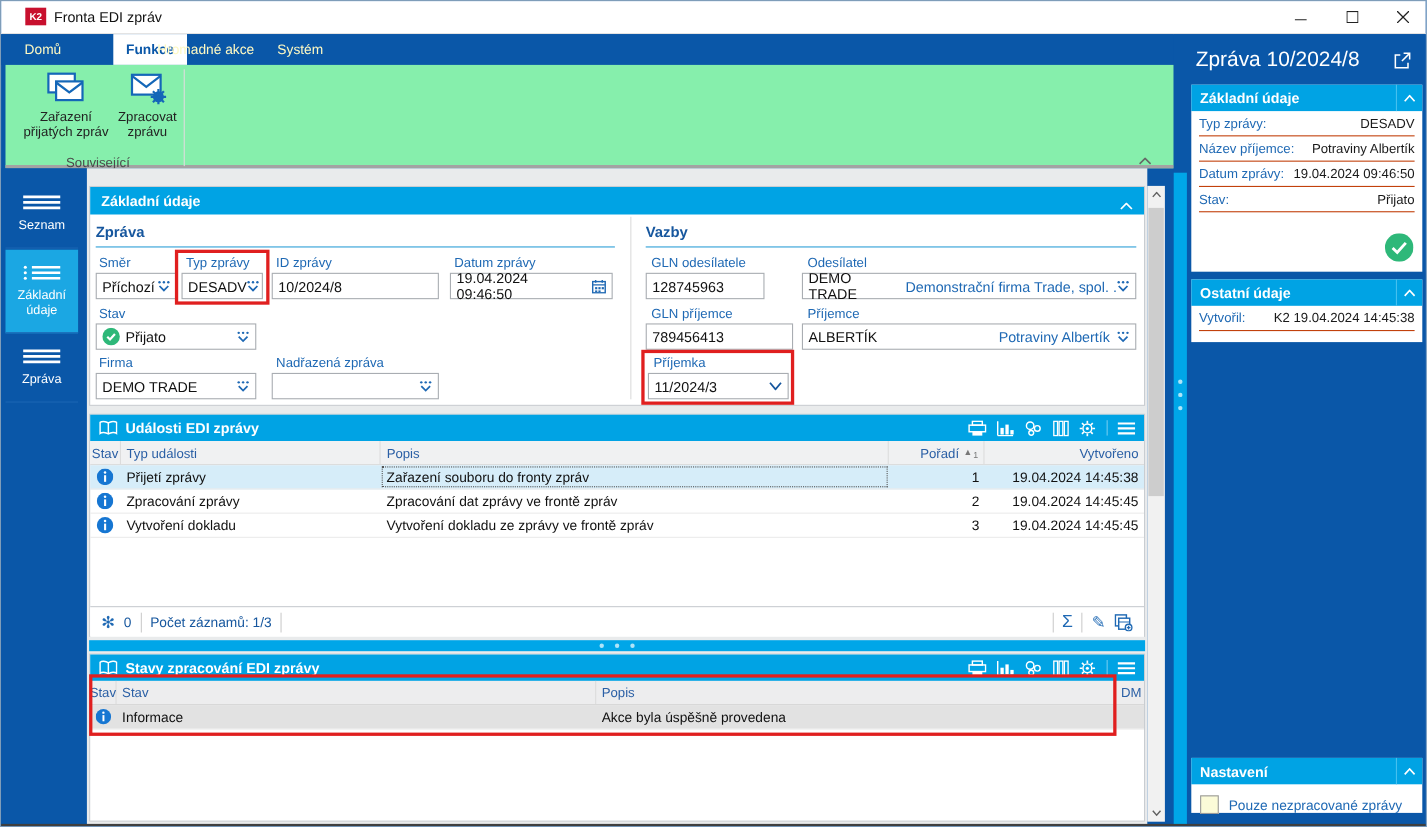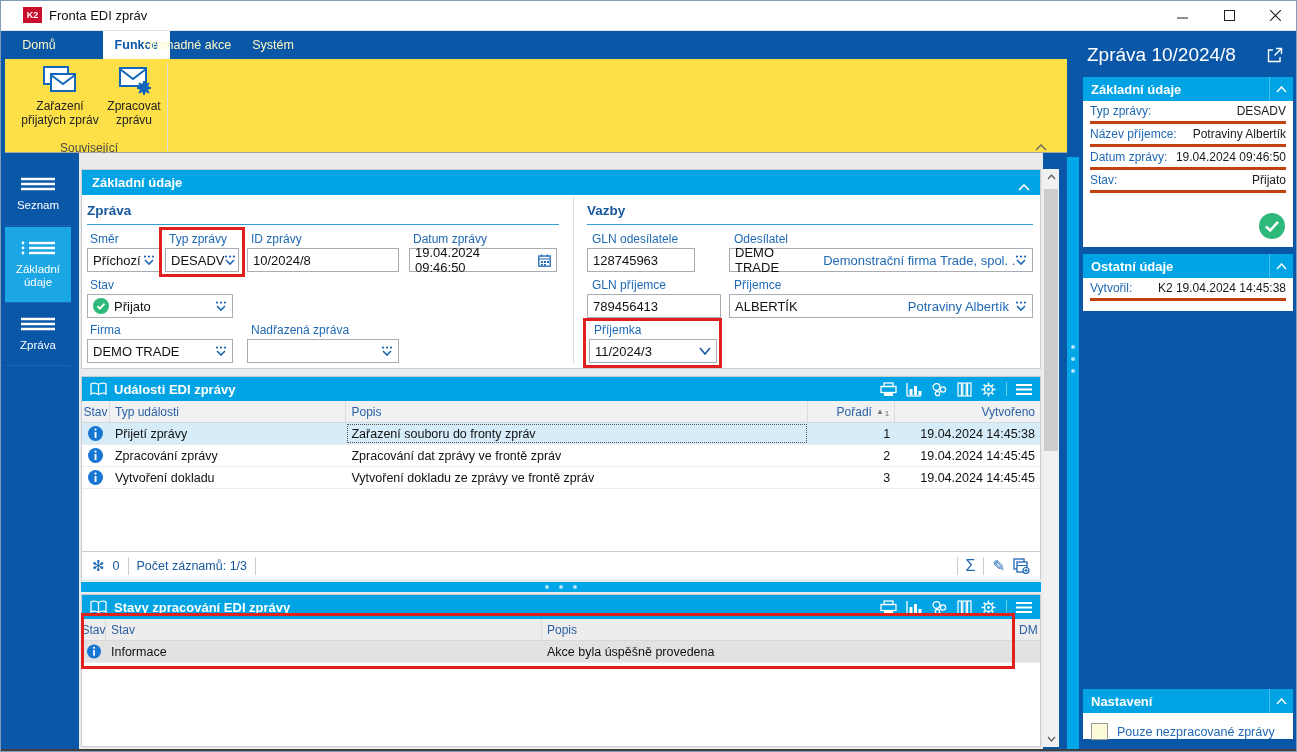--- a/index.html
+++ b/index.html
@@ -14,21 +14,21 @@
   #wintitle { left:48px; top:7px; font-size:13px; color:#111; }
   .winbtn { top:0; width:46px; height:29px; display:flex; align-items:center; justify-content:center; }
 
   
   #tabbar { left:0; top:30px; width:1066px; height:28px; background:#0a57a8; }
   .tab { position:absolute; top:0; height:28px; display:flex; align-items:center; justify-content:center;
          color:#fef9c3; font-size:12.5px; }
   .tab.active { background:#fff; color:#0a57a8; font-weight:bold;margin-left:36px; }
 
   
-  #ribbon { left:4px; top:58px; width:1062px; height:94px; background:#fde047; border-bottom:1px solid #a3a3a3; }
+  #ribbon { left:4px; top:58px; width:1062px; height:94px; background:#86efac; border-bottom:3px solid #a3a3a3; }
   .rib-btn { position:absolute; top:6px; height:76px; display:flex; flex-direction:column; align-items:center; }
   .rib-btn .lblx { font-size:12px; color:#222; text-align:center; line-height:14px; margin-top:4px; }
   #rib-group-lbl { left:8px; top:82px; width:152px; text-align:center; font-size:12px; color:#4a4a4a; }
   #rib-sep { left:162px; top:4px; width:1px; height:88px; background:#dcdcdc; }
 
   
   #sidebar { left:0; top:152px; width:78px; height:600px; background:#0a57a8; }
   .side-item { position:absolute; left:4px; width:66px; color:#fff; text-align:center; font-size:11.5px;
                display:flex; flex-direction:column; align-items:center; justify-content:center; gap:6px;
                border-bottom:1px solid #1b66b4; line-height:13px; }
@@ -73,21 +73,21 @@
 
   
   #rightpanel { left:1066px; top:30px; width:231px; height:722px; background:#0a57a8; }
   #vsplit { left:0px; top:126px; width:12px; height:596px; background:#00a6e8; }
   .rp-section { position:absolute; left:16px; width:210px; background:#fff; }
   .rp-cap { height:24px; background:#00a3e4; color:#fff; font-weight:bold; font-size:13px;
             display:flex; align-items:center; padding-left:8px; position:relative; }
   .rp-collapse { position:absolute; right:0; top:0; width:24px; height:24px; border-left:1px solid #45c0ef;
                  display:flex; align-items:center; justify-content:center; }
   .rp-row { display:flex; justify-content:space-between; align-items:center; height:23px;
-            border-bottom:3px solid #c2410c; margin:0 7px; font-size:12px; white-space:nowrap; }
+            border-bottom:1px solid #c2410c; margin:0 7px; font-size:12px; white-space:nowrap; }
   .rp-row .v { color:#1a1a1a; }
 
   .redbox { border:3px solid #e01f1f; background:transparent; z-index:50; pointer-events:none; }
 
   
   #vsb { left:1042px; top:168px; width:16px; height:578px; background:#f1f1f1; }
   .sb-arrow { position:absolute; left:0; width:16px; height:16px; display:flex; align-items:center; justify-content:center; }
   #vsb-thumb { position:absolute; left:1px; top:20px; width:14px; height:262px; background:#cdcdcd; }
 
   .chk { width:17px; height:17px; background:#fbfbd8; border:1px solid #9a9a9a; }

